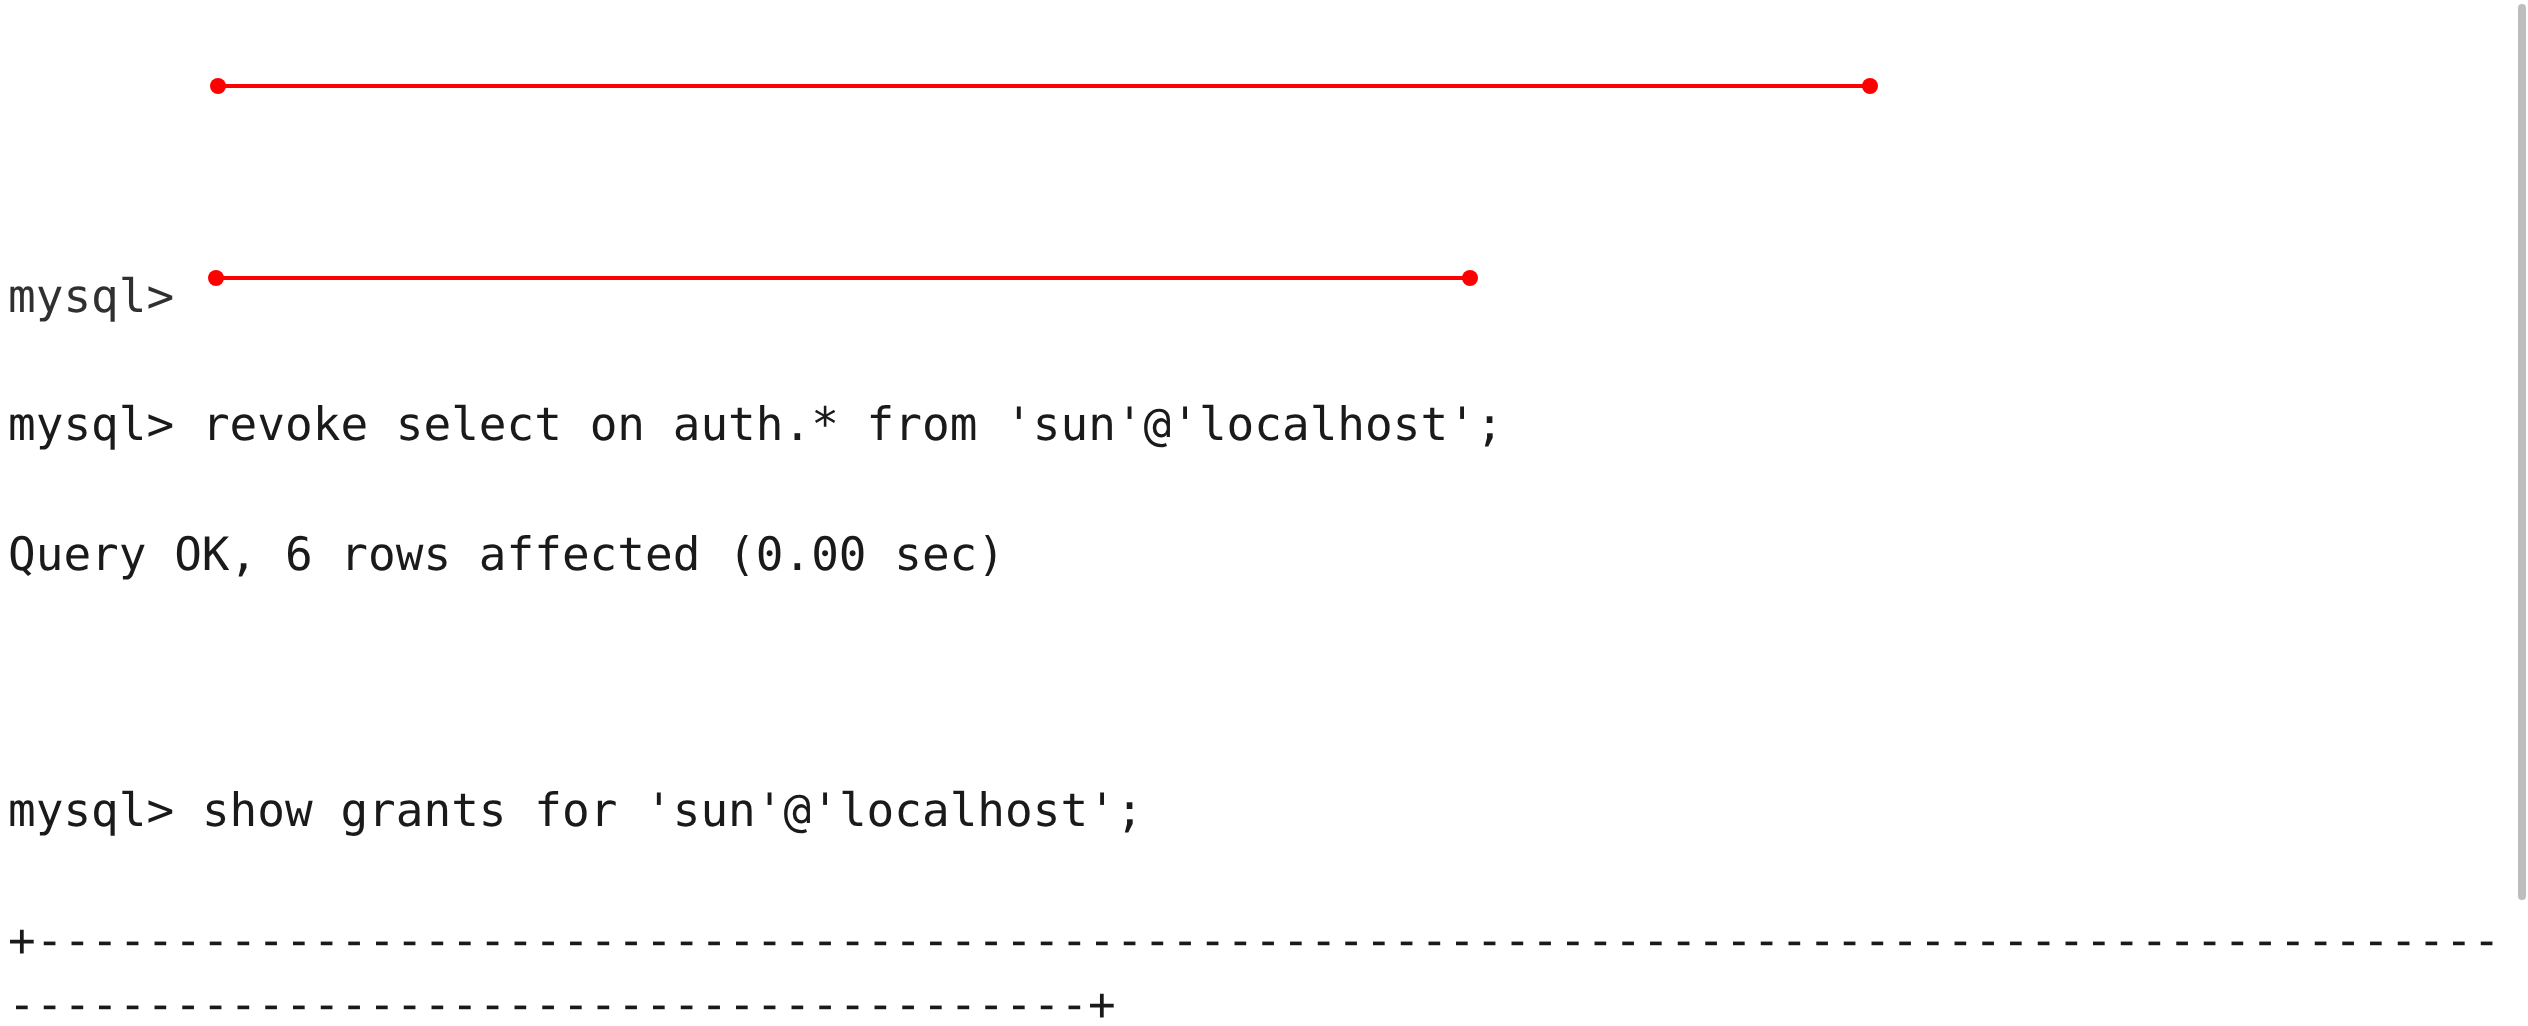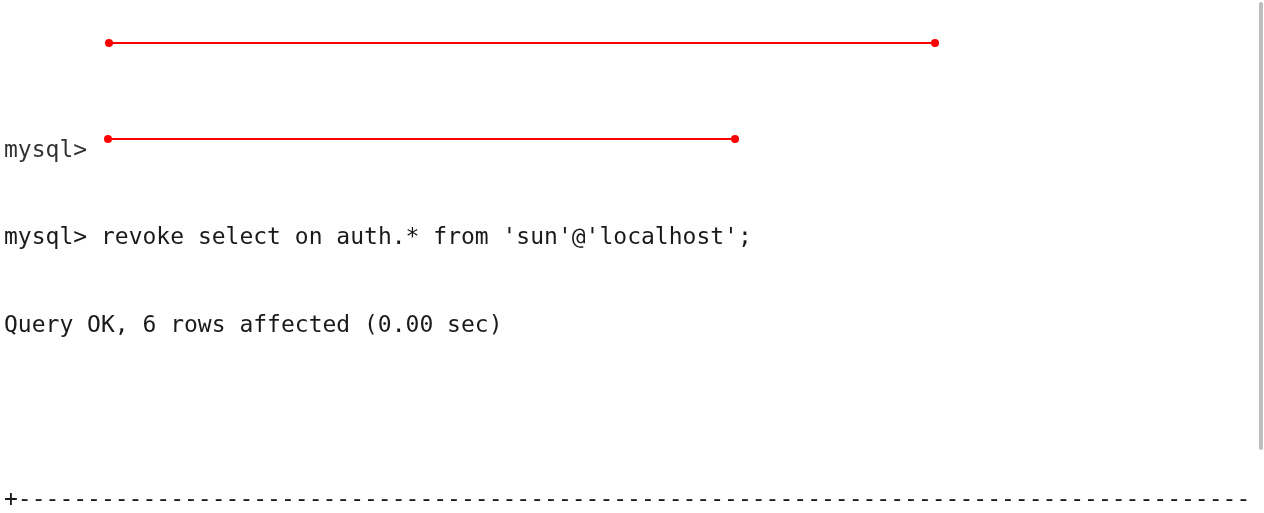--- a/index.html
+++ b/index.html
@@ -17,21 +17,20 @@
       height: 513px;
       overflow: hidden;
     }
     .terminal {
       font-family: inherit;
       white-space: pre-wrap;
       word-break: break-all;
     }
     .line {
       display: block;
-      margin-top: 23px;
     }
     .annotation-underline {
       position: absolute;
       height: 2px;
       background: #ff0000;
       pointer-events: none;
     }
     .annotation-dot {
       position: absolute;
       width: 8px;
@@ -62,20 +61,21 @@
 </head>
 <body>
 
 
 
 <div class="terminal">
 <span class="line" style="margin-top:-28px;opacity:0.9">mysql&gt;</span>
 <span class="line"><span>mysql&gt;</span> <span>revoke select on auth.* from 'sun'@'localhost';</span></span>
 <span class="line">Query OK, 6 rows affected (0.00 sec)</span>
 <span class="line"> </span>
+<span class="line"><span>mysql&gt;</span> <span>show grants for 'sun'@'localhost';</span></span>
 <span class="line">+--------------------------------------------------------------------------------------------------------------------------------+</span>
 
 
 
 
 
 </div>
 
 
 <div class="annotation-underline" id="u1" style="left: 109px; top: 42px; width: 826px;"></div>

